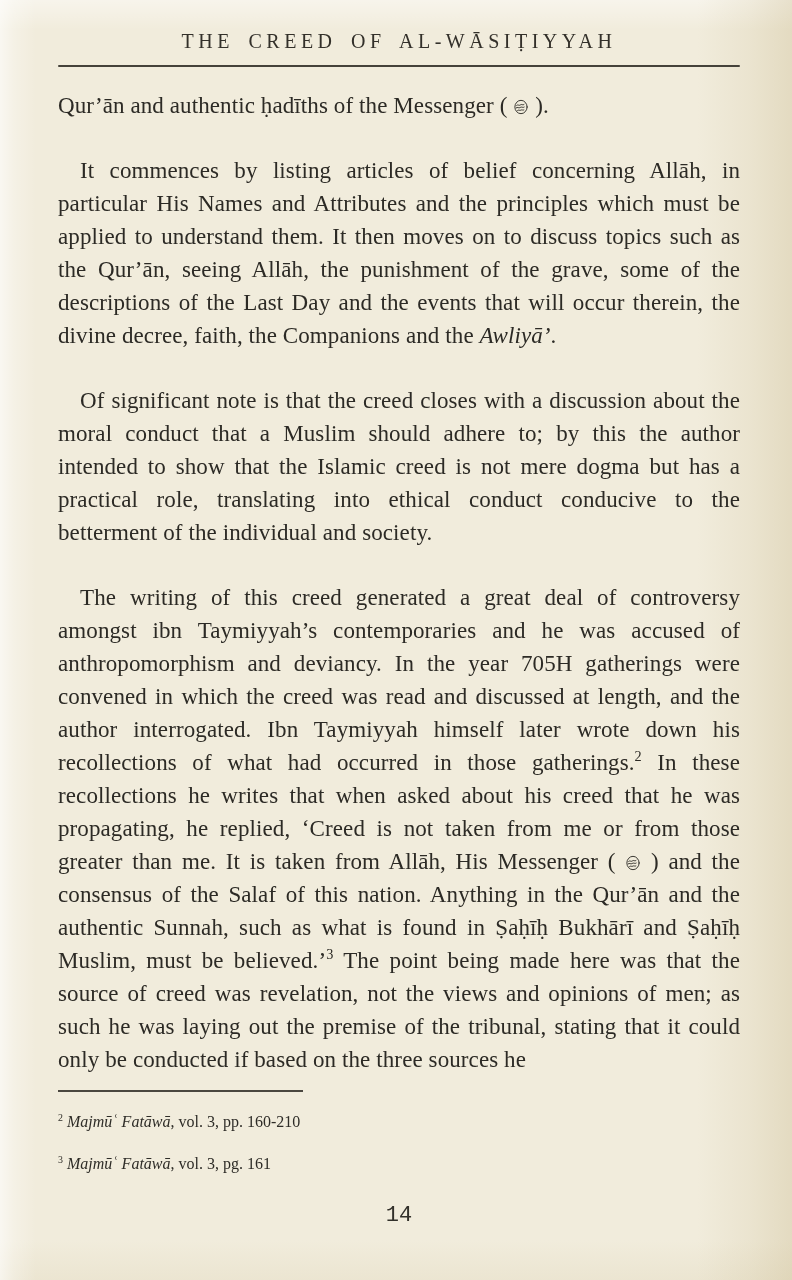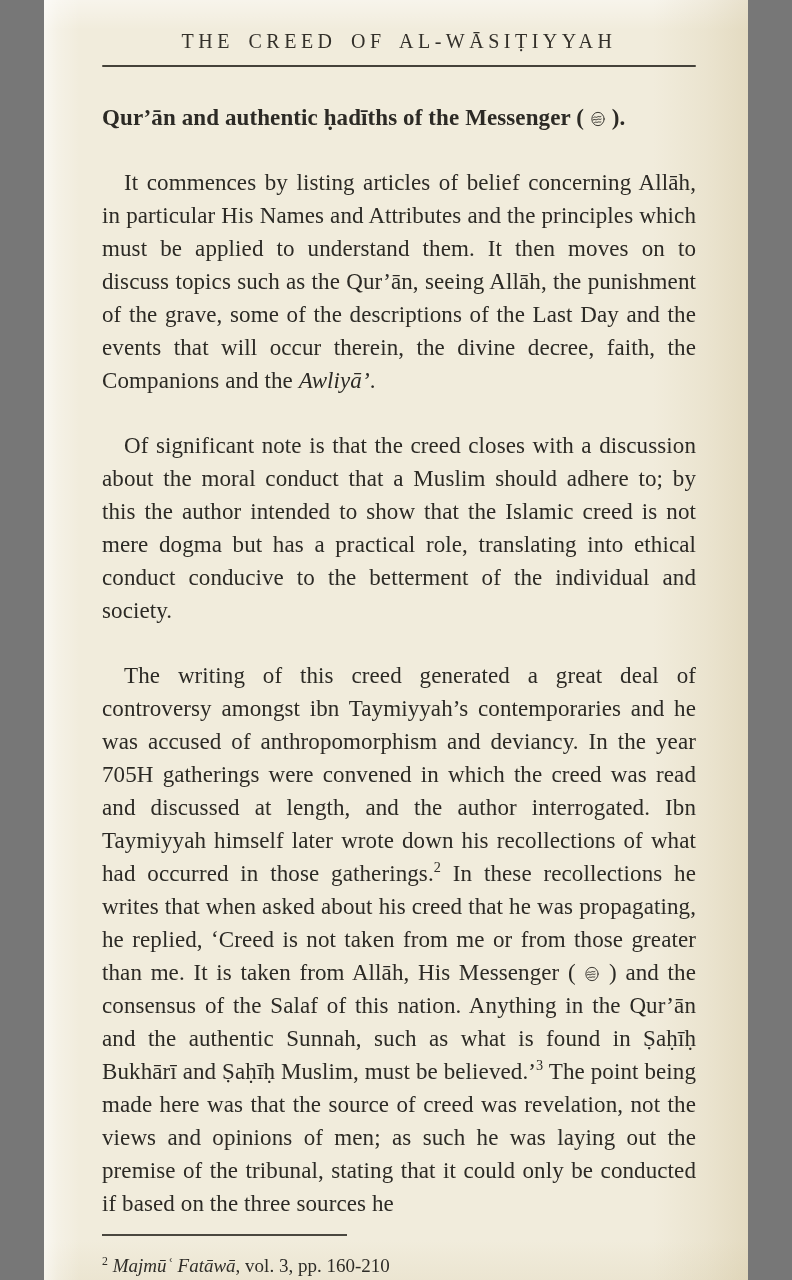--- a/index.html
+++ b/index.html
@@ -1,18 +1,18 @@
 <!DOCTYPE html>
 <html><head>
 <meta charset="utf-8">
 <style>
   html,body{margin:0;padding:0;background:#777;}
   .scan{
     position:relative;
-    width:704px;height:1280px;
+    width:792px;height:1280px;
     margin:0 auto;
     background-color:#f1ecdc;
     background-image:
       linear-gradient(90deg, rgba(255,255,255,.60) 0px, rgba(255,255,255,.28) 14px, rgba(255,255,255,0) 36px),
       linear-gradient(270deg, rgba(196,178,130,.30) 0px, rgba(196,178,130,.14) 42px, rgba(196,178,130,0) 95px),
       linear-gradient(180deg, rgba(255,255,255,.45) 0px, rgba(255,255,255,0) 30px),
       linear-gradient(0deg, rgba(210,198,160,.18) 0px, rgba(210,198,160,0) 40px);
     color:#2c2a25;
     font-family:"Liberation Serif","DejaVu Serif",serif;
     overflow:hidden;
@@ -32,31 +32,31 @@
     background:#45423a;
     border-radius:1px;
   }
   .body-text{
     font-size:23px;
     line-height:33px;
     text-align:justify;
     letter-spacing:.1px;
   }
   p.para{margin:32px 0 0 0;}
-  p.para.first{margin-top:34px;font-weight:bold;}
+  p.para.first{margin-top:22px;}
   p.para.indent{text-indent:22px;}
   sup{font-size:.62em;line-height:0;}
   .saw svg{width:16px;height:16px;vertical-align:-2px;}
   .foot-rule{
     margin-top:14px;
     width:245px;height:2px;
     background:#4a473f;
   }
   .footnote{
-    font-size:19px;
+    font-size:16px;
     line-height:24px;
     margin:18px 0 0 0;
     color:#2e2c27;
   }
   .footnote + .footnote{}
   .page-number{
     text-align:center;
     font-size:22px;
     margin-top:27px;
     color:#32302a;

